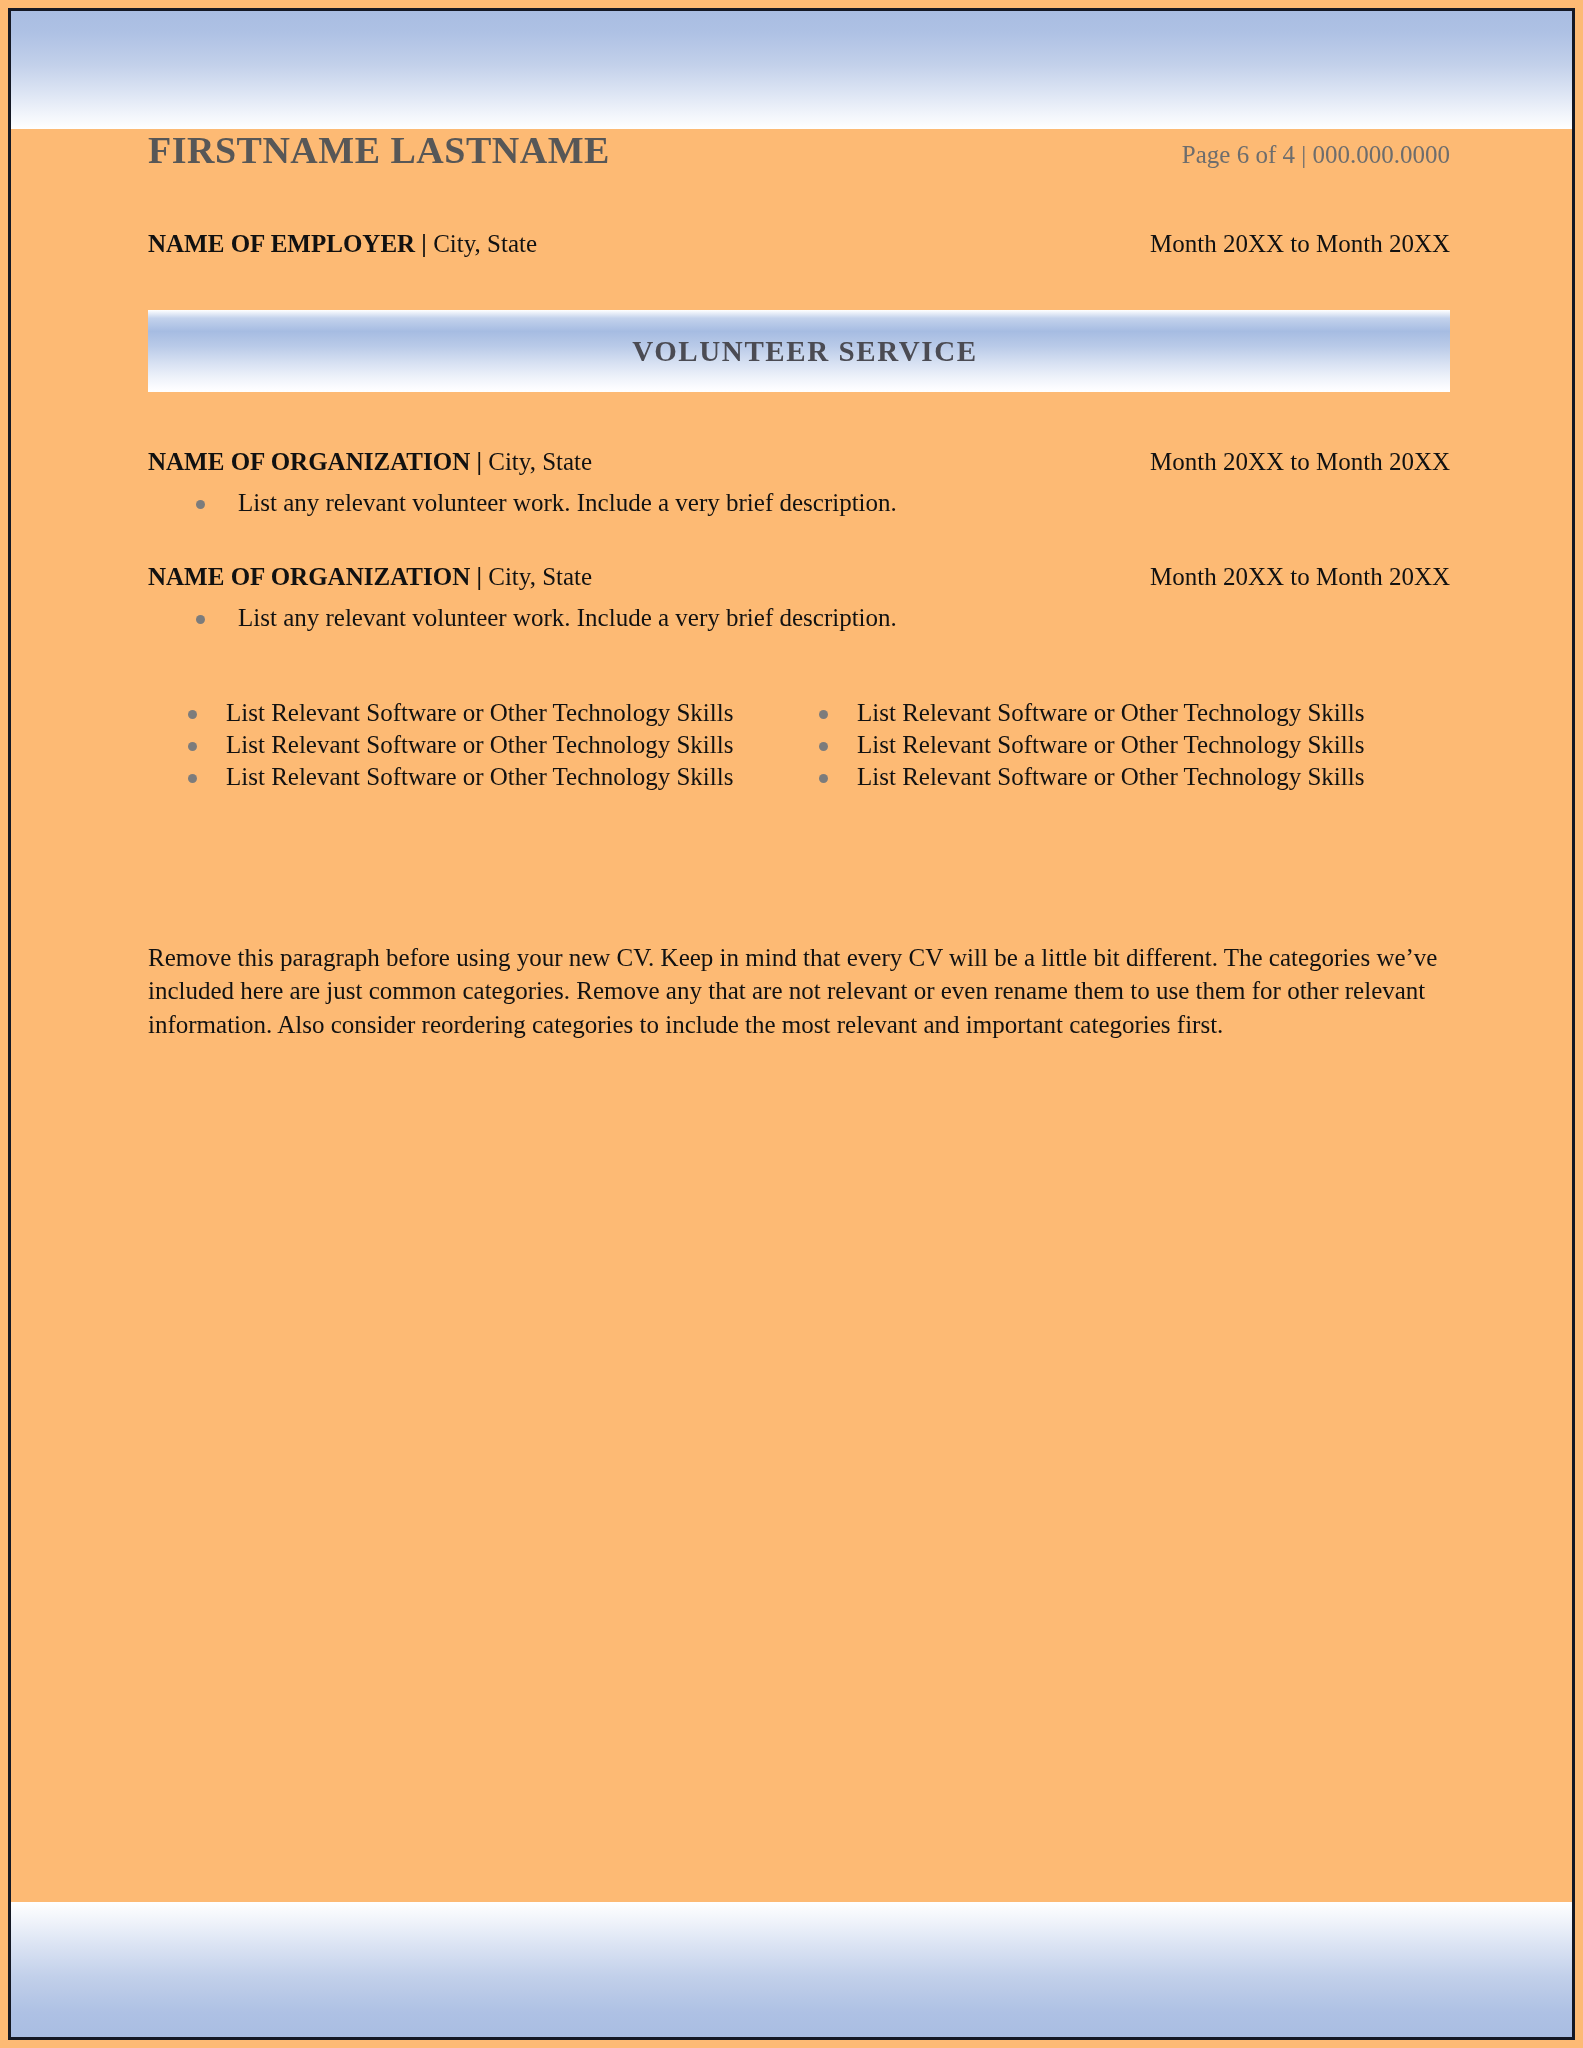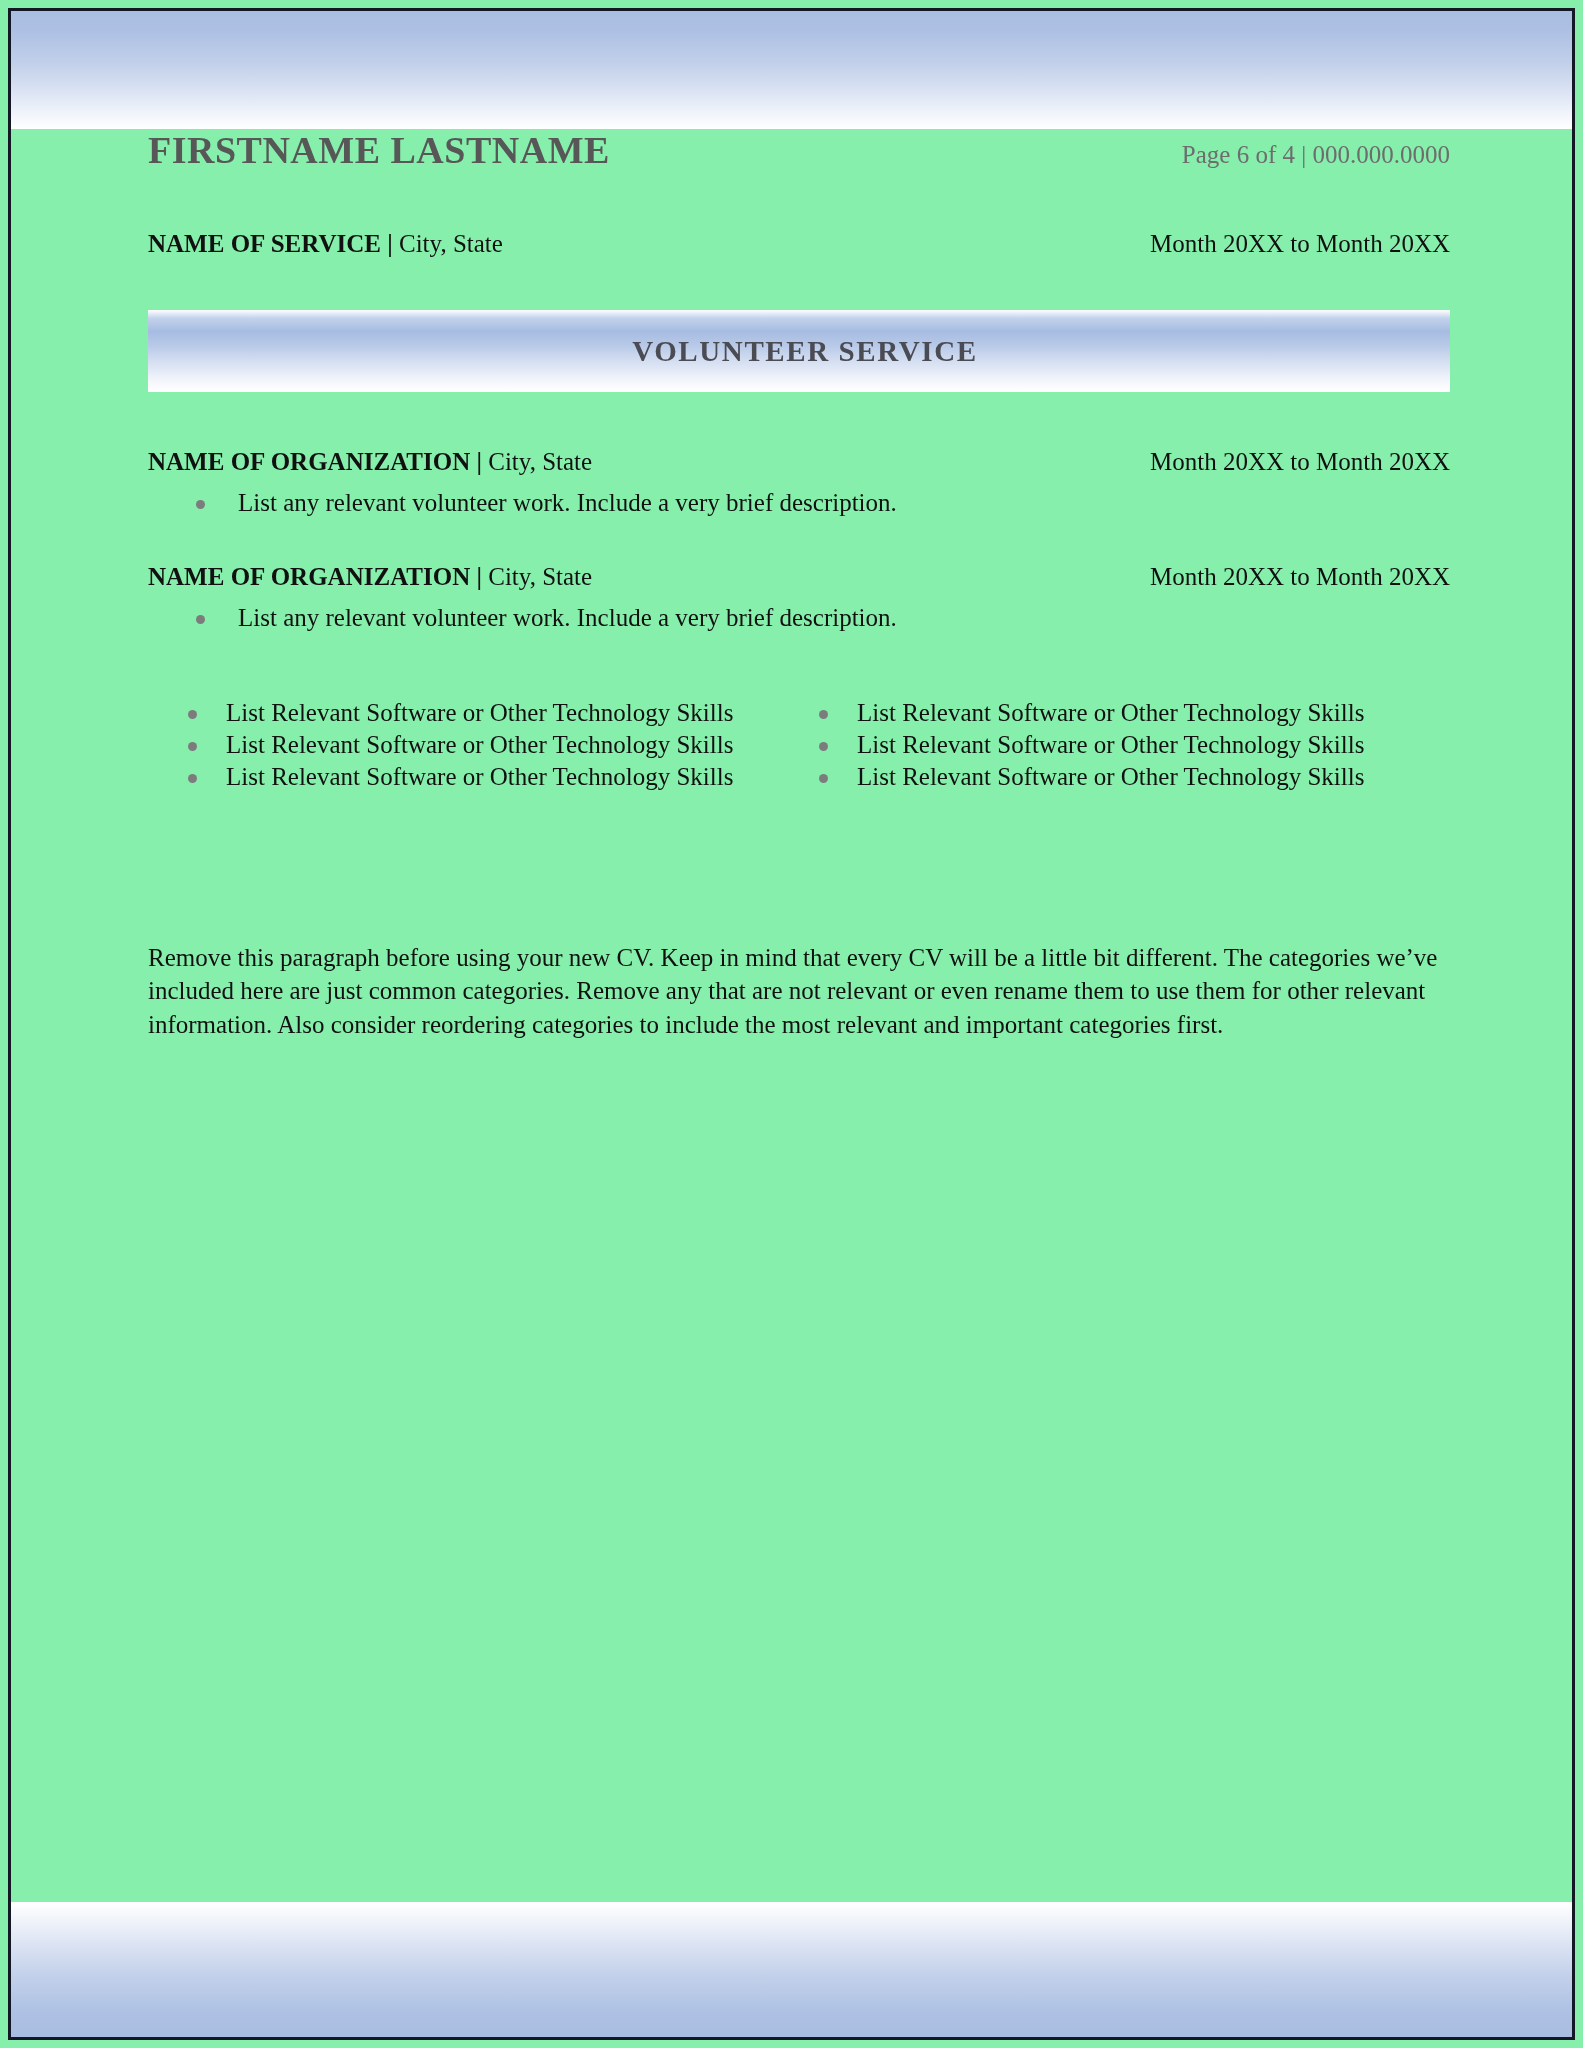--- a/index.html
+++ b/index.html
@@ -6,21 +6,21 @@
   html, body {
     margin: 0;
     padding: 0;
     background: #ffffff;
   }
 
   .page {
     position: relative;
     width: 1583px;
     height: 2048px;
-    background: #86efac;
+    background: #fdba74;
     box-sizing: border-box;
     font-family: "Liberation Serif", "DejaVu Serif", serif;
     overflow: hidden;
   }
 
   
   .page-border {
     position: absolute;
     left: 8px;
     top: 8px;
@@ -268,21 +268,21 @@
   <div class="content">
     <div class="inner">
 
       <div class="doc-header">
         <div class="person-name">FIRSTNAME LASTNAME</div>
         <div class="page-meta">Page 6 of 4 | 000.000.0000</div>
       </div>
 
       <div class="entry">
         <div class="entry-line">
-          <div class="entry-org"><span class="strong">NAME OF SERVICE |</span><span> City, State</span></div>
+          <div class="entry-org"><span class="strong">NAME OF EMPLOYER |</span><span> City, State</span></div>
           <div class="entry-date">Month 20XX to Month 20XX</div>
         </div>
 
       </div>
 
       <div class="section-bar">
         <div class="section-title">VOLUNTEER SERVICE</div>
       </div>
 
       <div class="vol-entry first">

